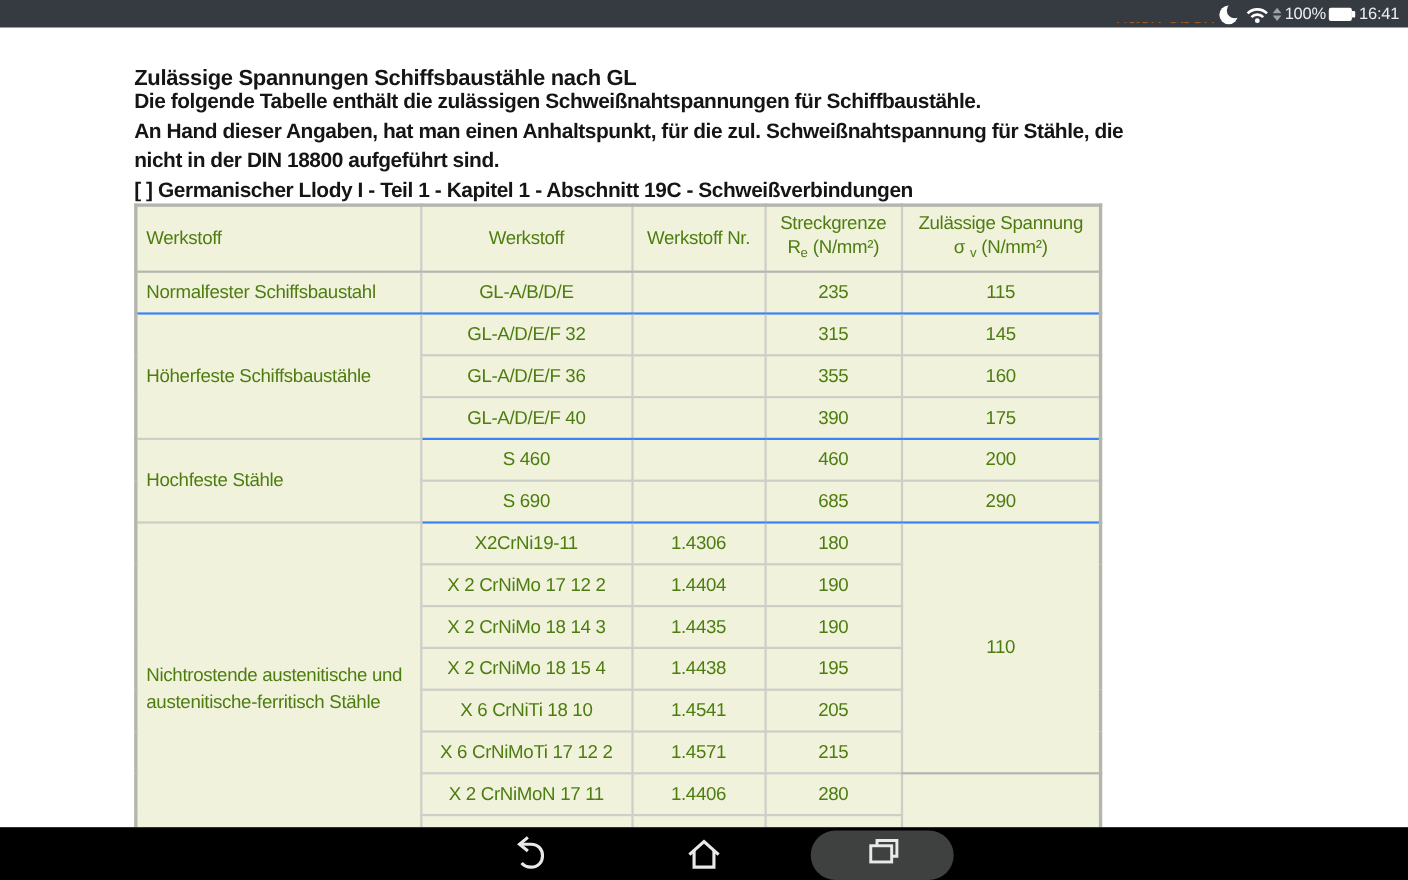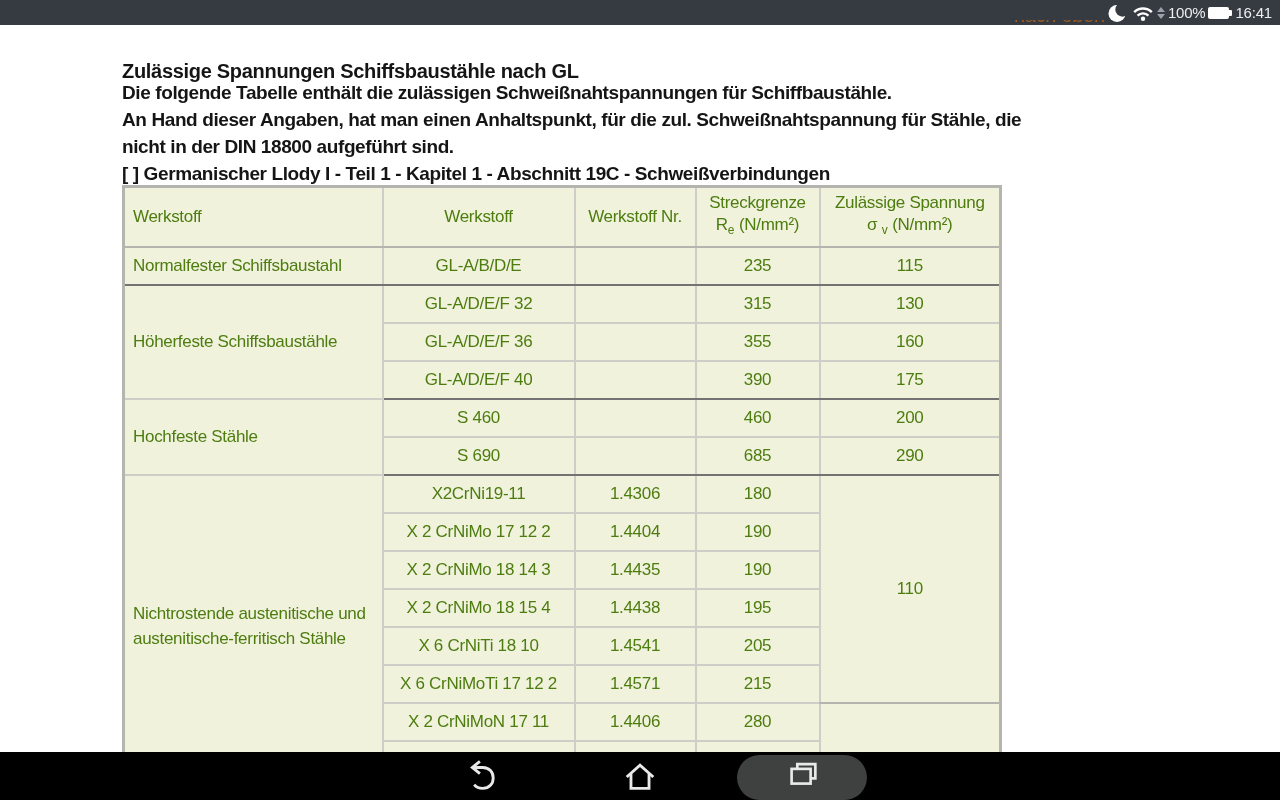--- a/index.html
+++ b/index.html
@@ -29,21 +29,21 @@
   .para div { white-space:nowrap; }
 
   
   .table-wrap { position:absolute; left:122px; top:160px; }
   table.gl { border-collapse:collapse; background:#f0f2dc; border:3px solid #b4b5ae; table-layout:fixed; width:877px; color:#4d7c0f; }
   .gl th, .gl td { border:2px solid #cdcec7; font-weight:normal; overflow:hidden; }
   .gl th { height:60px; font-size:17px; line-height:22px; text-align:center; letter-spacing:-0.3px; }
   .gl thead th { border-bottom:2px solid #b4b5ae; }
   .gl td { height:38px; font-size:17px; text-align:center; padding:0 4px; letter-spacing:-0.3px; }
   .gl .left { text-align:left; padding-left:8px; }
-  .gl tr.gend > td { border-bottom:2px solid #737373; }
+  .gl tr.gend > td { border-bottom:2px solid #3b82f6; }
   .gl td.gcell { vertical-align:middle; }
   .gl td.gcell-aust { vertical-align:middle; padding-right:12px; line-height:25px; }
   .gl td.sigma-110 { border-bottom:2px solid #b4b5ae; }
   .gl tr.partial { height:30px; }
   .sub { font-size:12px; vertical-align:-4px; letter-spacing:0; }
 
   
   .nav-bar { position:absolute; bottom:0; left:0; right:0; height:48px; background:#000; z-index:7; }
   .nav-pill { position:absolute; left:737px; top:3px; width:130px; height:45px; border-radius:23px; background:#3f4040; }
   .nav-btn { position:absolute; top:5px; width:38px; height:38px; background:transparent; border:none; padding:0; cursor:pointer; }
@@ -119,21 +119,21 @@
             <td>GL-A/B/D/E</td>
             <td></td>
             <td>235</td>
             <td>115</td>
           </tr>
           <tr>
             <td class="left gcell" rowspan="3">Höherfeste Schiffsbaustähle</td>
             <td>GL-A/D/E/F 32</td>
             <td></td>
             <td>315</td>
-            <td>130</td>
+            <td>145</td>
           </tr>
           <tr>
             <td>GL-A/D/E/F 36</td>
             <td></td>
             <td>355</td>
             <td>160</td>
           </tr>
           <tr class="gend">
             <td>GL-A/D/E/F 40</td>
             <td></td>

